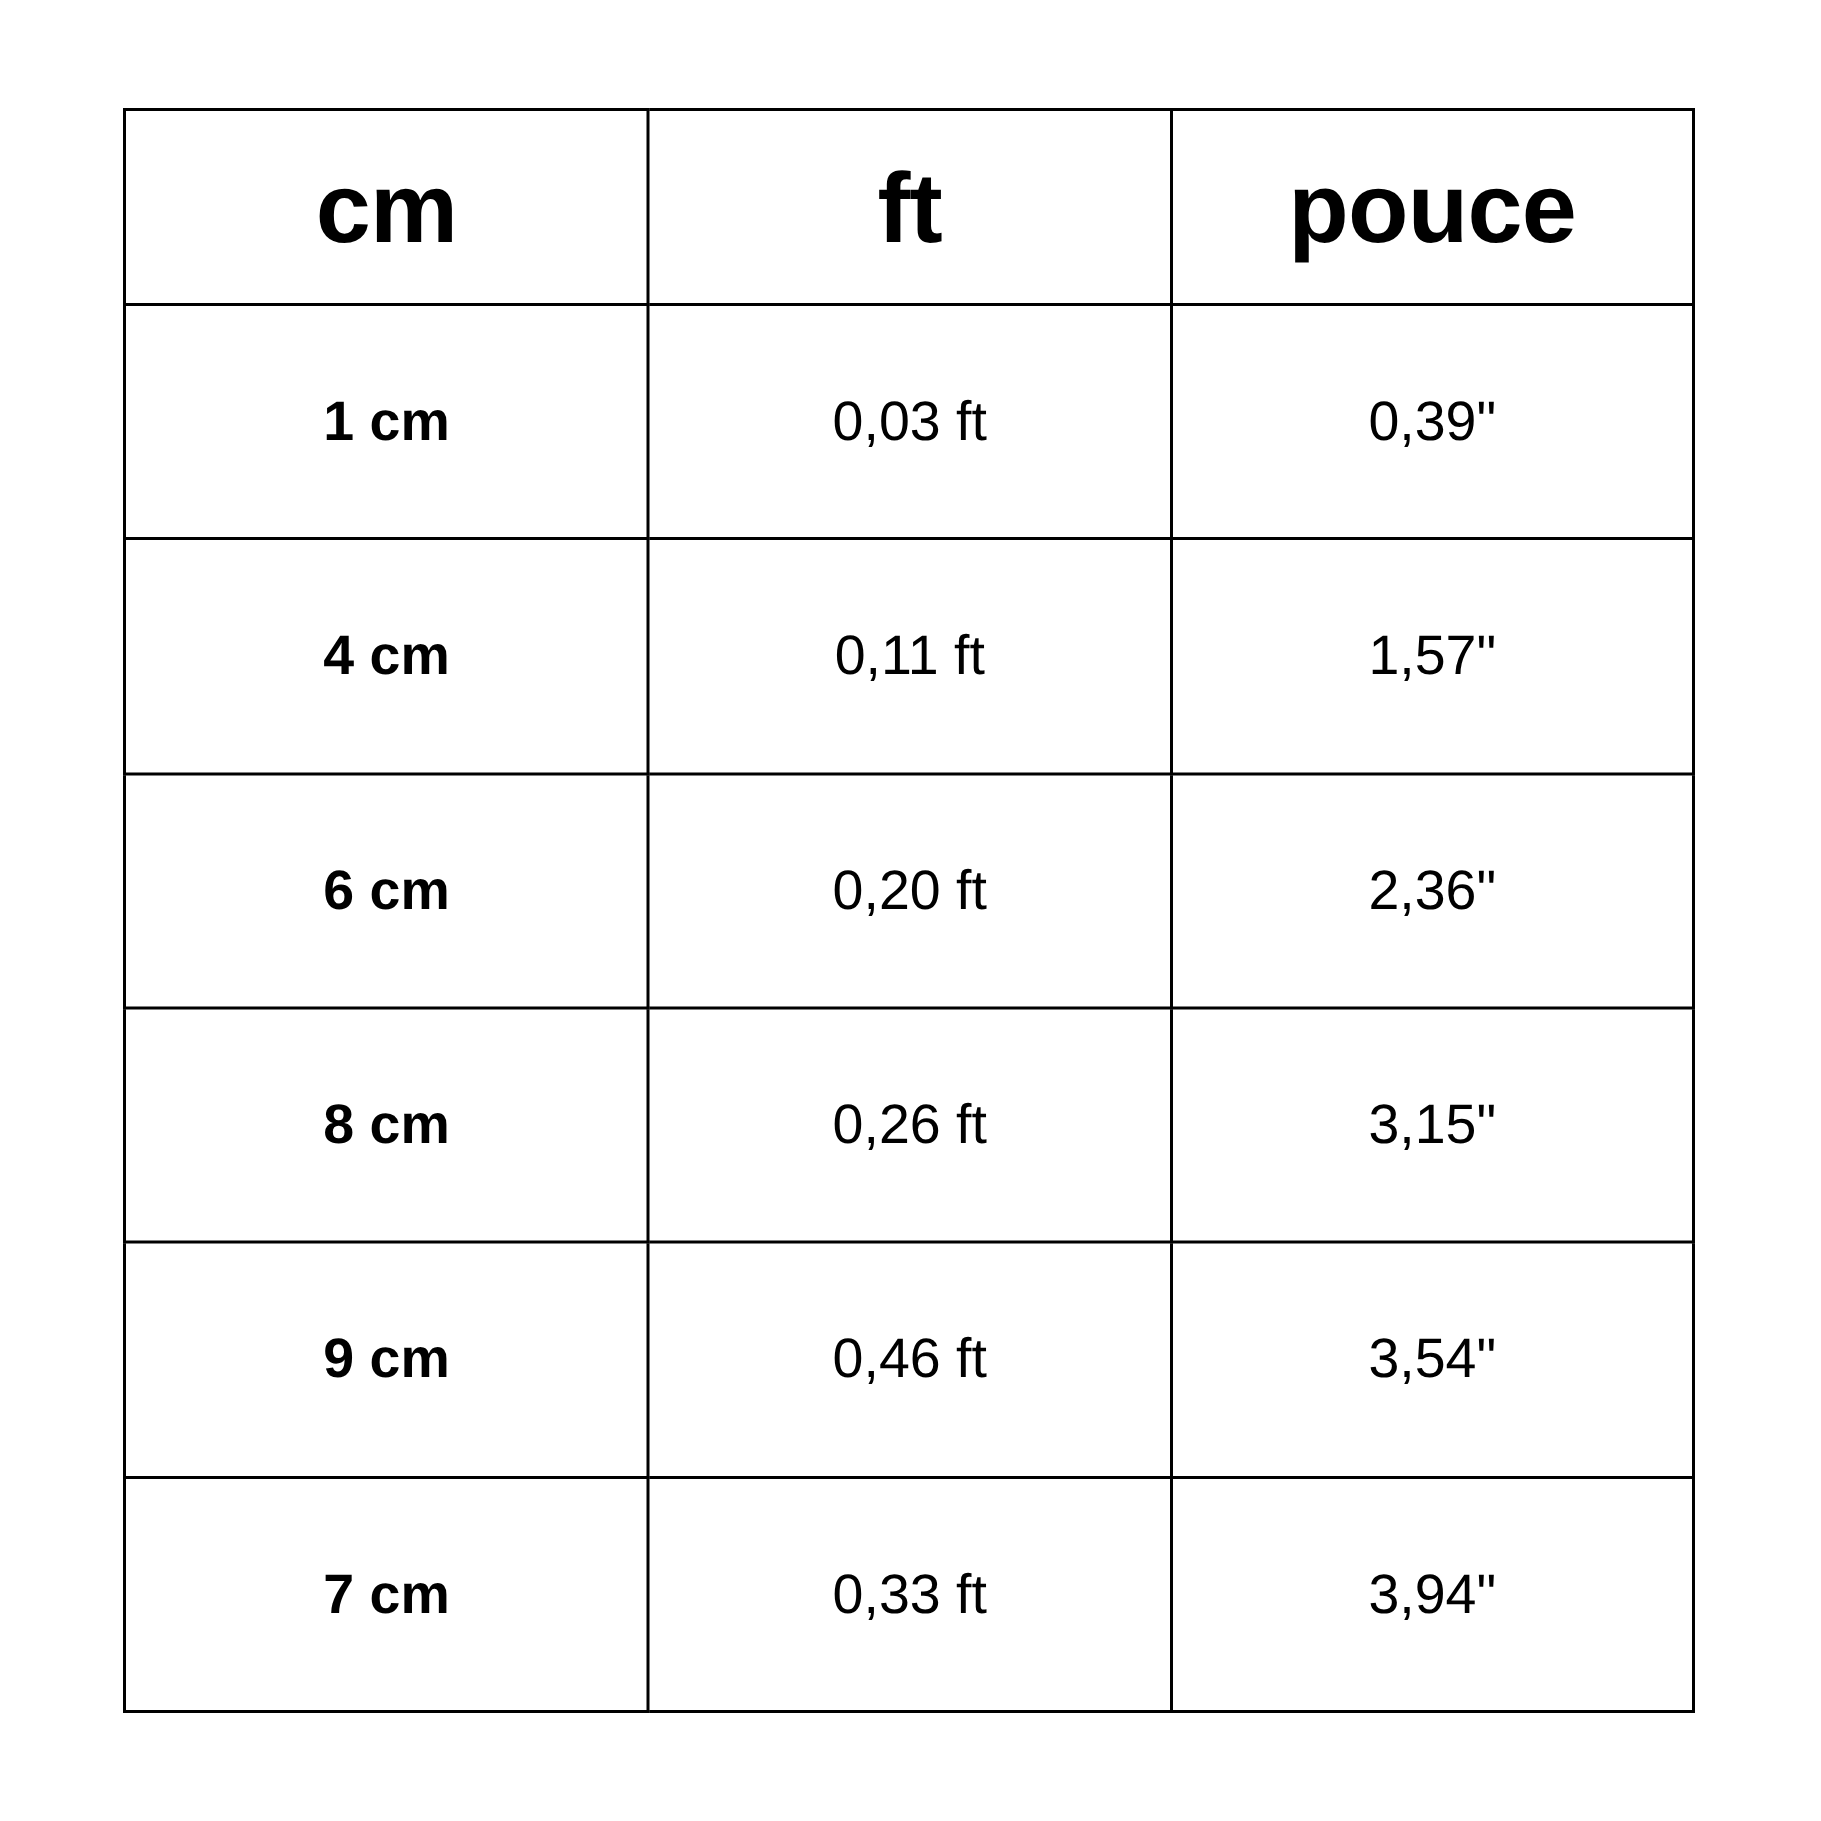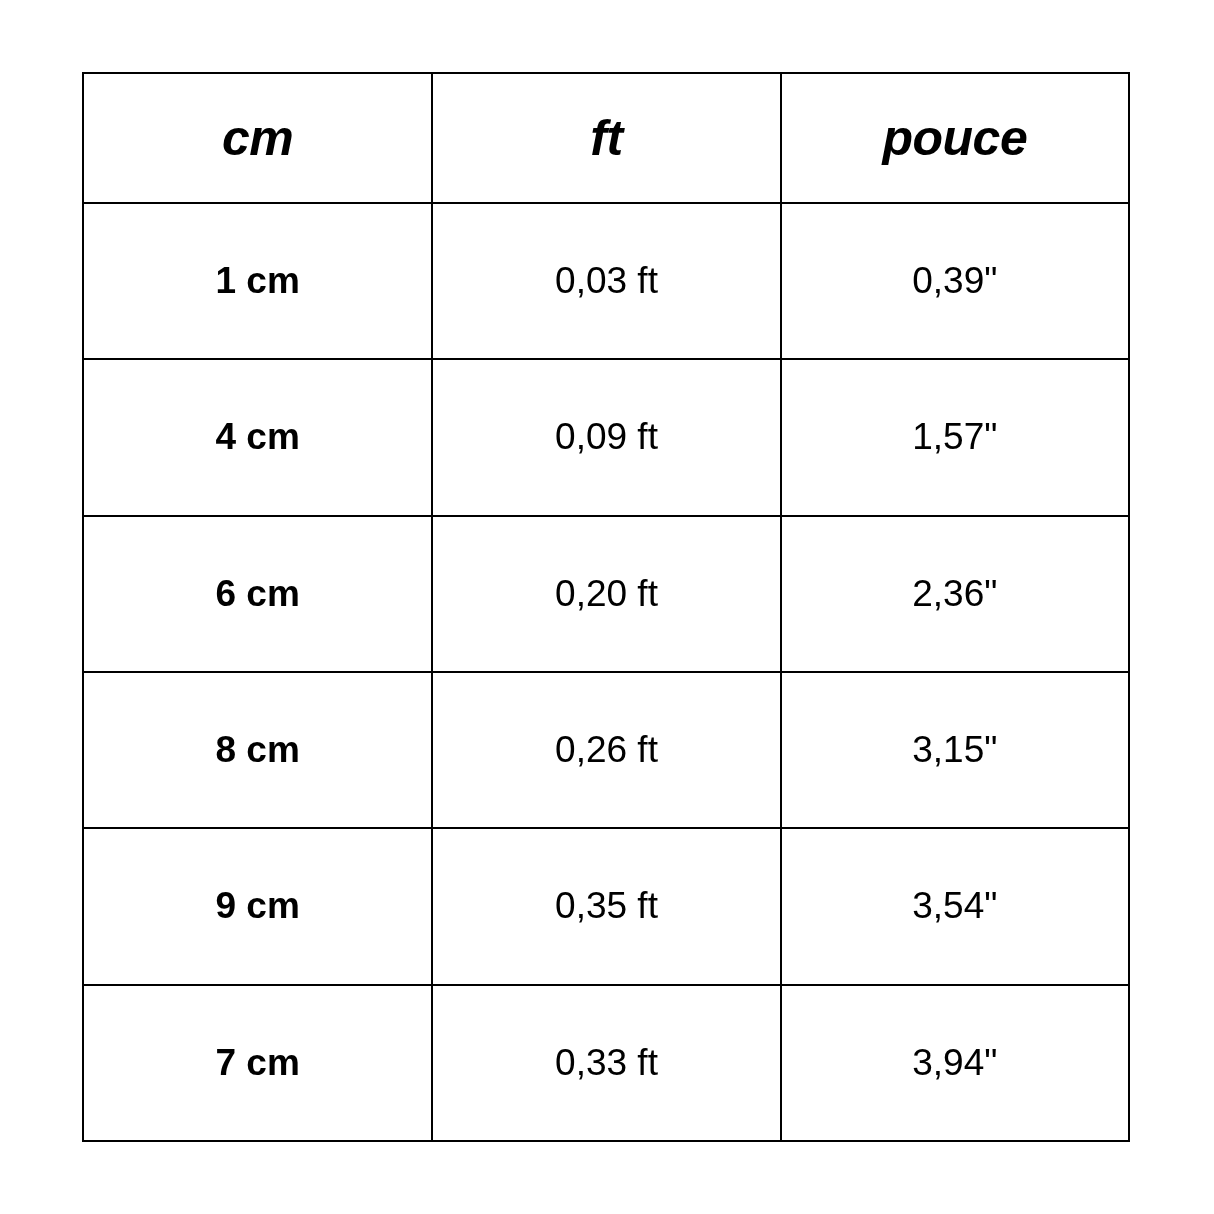--- a/index.html
+++ b/index.html
@@ -40,23 +40,22 @@
     vertical-align: middle;
     padding: 0;
   }
   table.conv col.c-cm { width: 33.4%; }
   table.conv col.c-ft { width: 33.3%; }
   table.conv col.c-in { width: 33.3%; }
 
   thead th {
     height: 128px;
     font-weight: bold;
-    font-size: 50px;
+    font-size: 66px;
     letter-spacing: -0.5px;
-    font-style: italic;
   }
   tbody tr { height: 94px; }
 
   td.cm-cell {
     font-weight: bold;
     font-size: 37px;
     letter-spacing: 0px;
   }
   td.val-cell {
     font-weight: normal;
@@ -83,36 +82,36 @@
         </tr>
       </thead>
       <tbody>
         <tr>
           <td class="cm-cell">1 cm</td>
           <td class="val-cell">0,03 ft</td>
           <td class="val-cell">0,39"</td>
         </tr>
         <tr>
           <td class="cm-cell">4 cm</td>
-          <td class="val-cell">0,09 ft</td>
+          <td class="val-cell">0,11 ft</td>
           <td class="val-cell">1,57"</td>
         </tr>
         <tr>
           <td class="cm-cell">6 cm</td>
           <td class="val-cell">0,20 ft</td>
           <td class="val-cell">2,36"</td>
         </tr>
         <tr>
           <td class="cm-cell">8 cm</td>
           <td class="val-cell">0,26 ft</td>
           <td class="val-cell">3,15"</td>
         </tr>
         <tr>
           <td class="cm-cell">9 cm</td>
-          <td class="val-cell">0,35 ft</td>
+          <td class="val-cell">0,46 ft</td>
           <td class="val-cell">3,54"</td>
         </tr>
         <tr>
           <td class="cm-cell">7 cm</td>
           <td class="val-cell">0,33 ft</td>
           <td class="val-cell">3,94"</td>
         </tr>
       </tbody>
     </table>
   </div>

